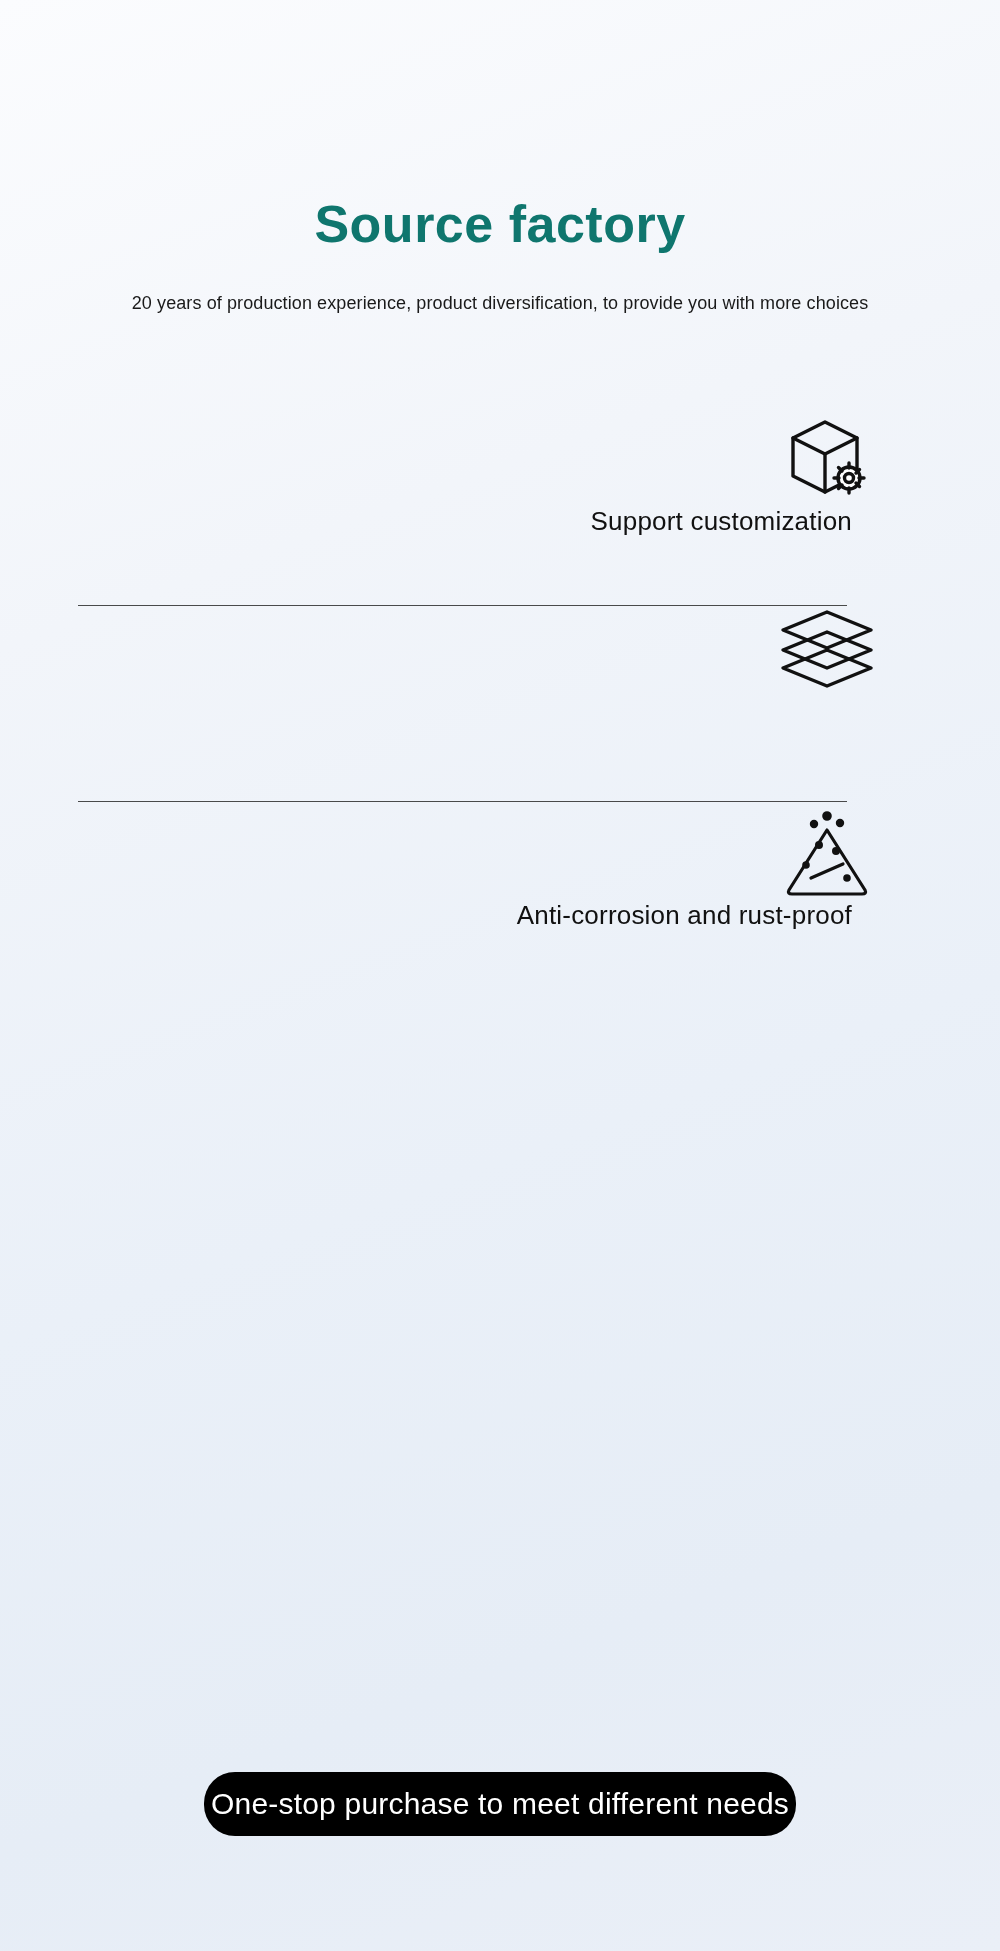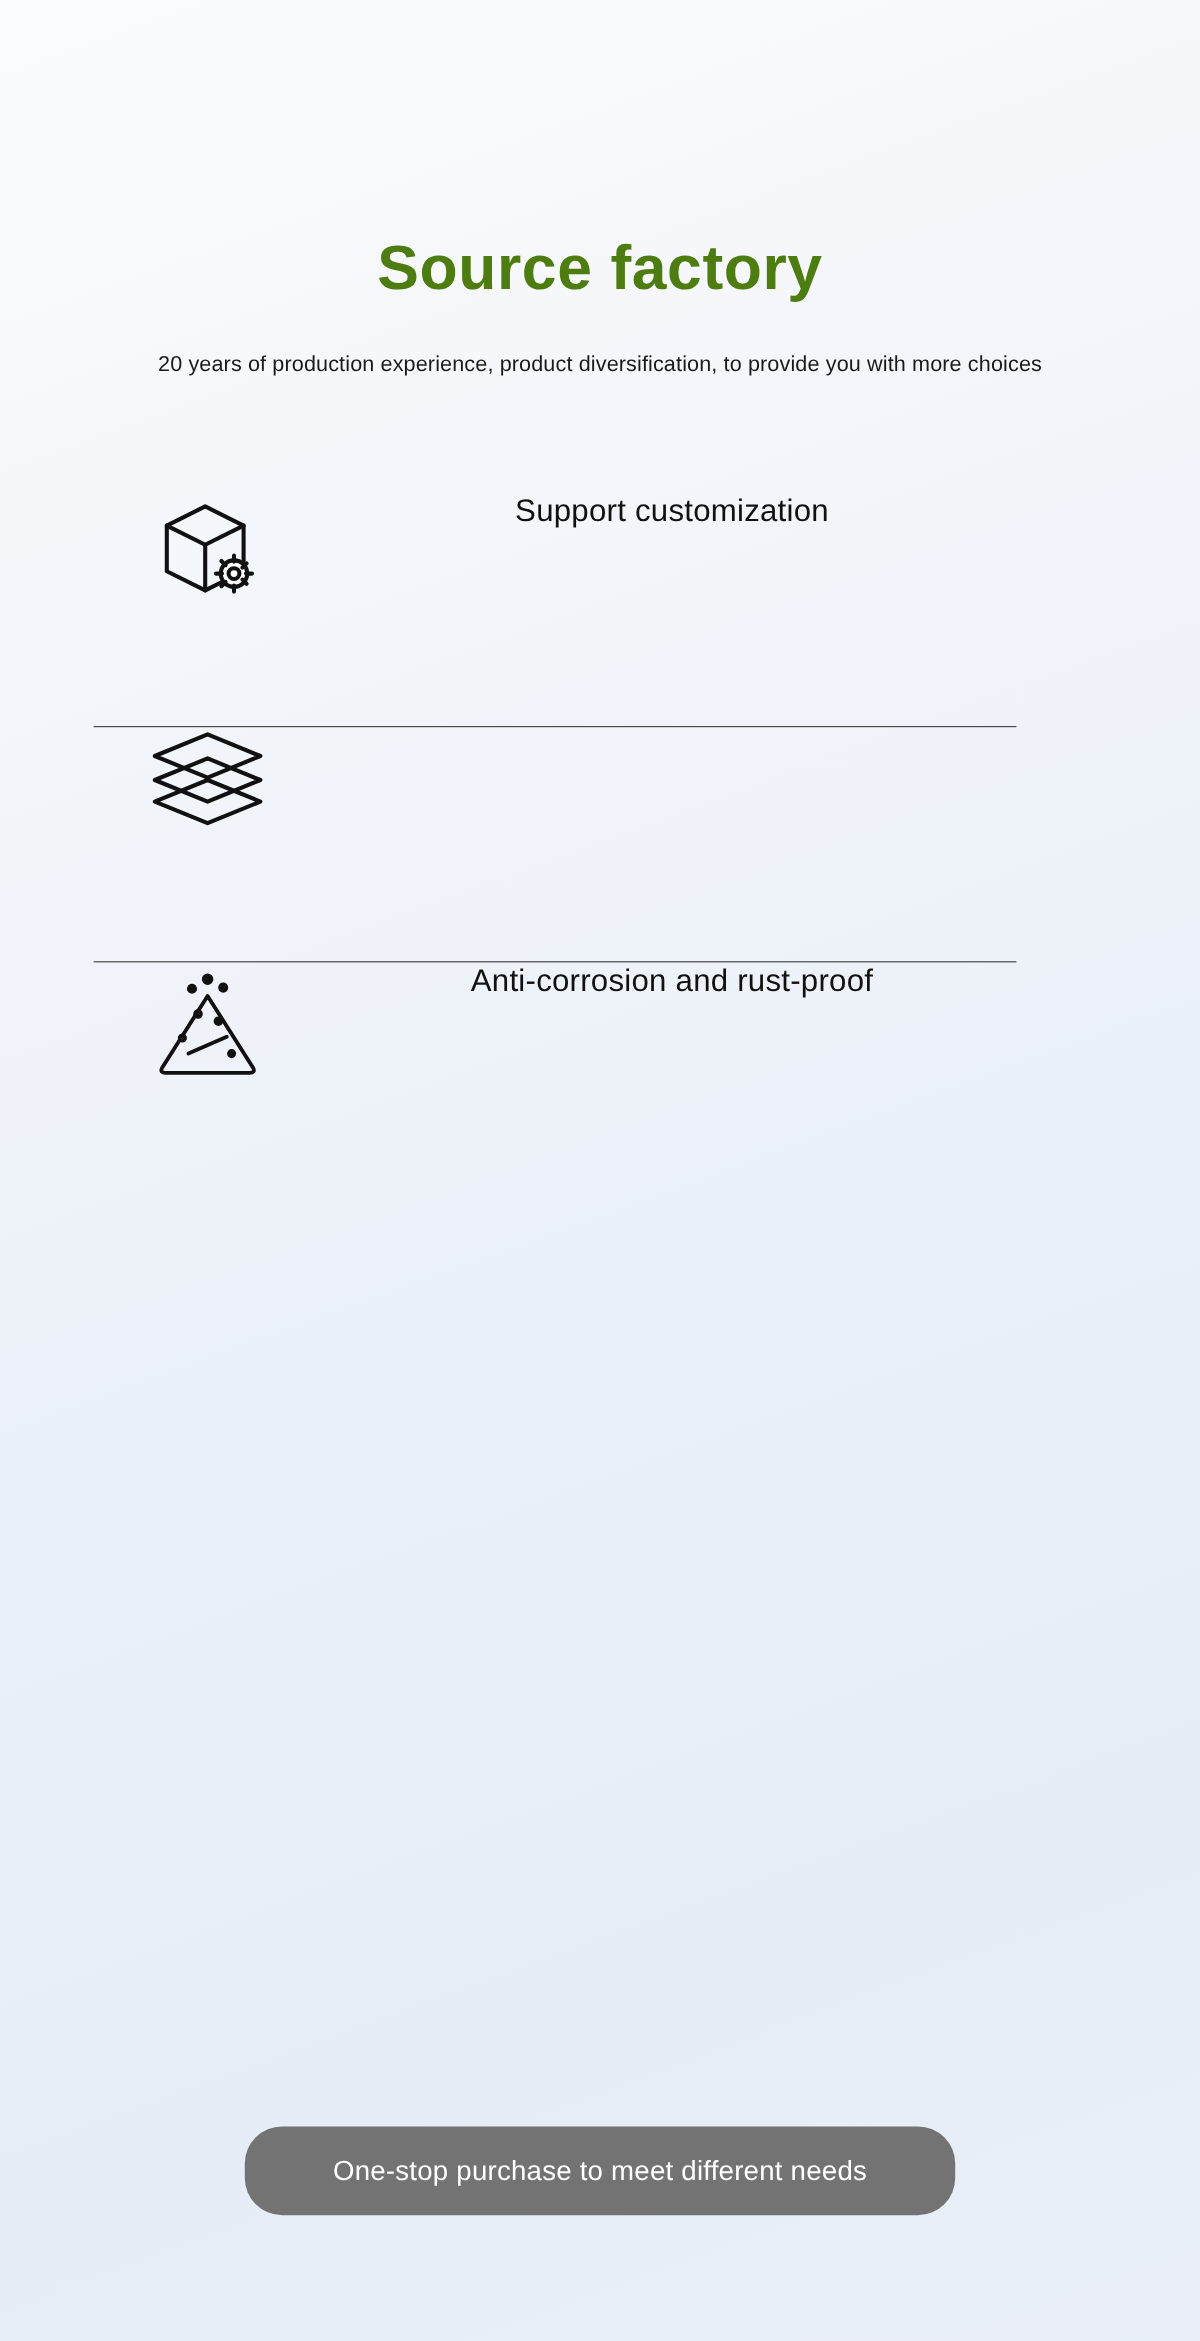--- a/index.html
+++ b/index.html
@@ -25,44 +25,45 @@
 
   .header {
     padding-top: 196px;
     text-align: center;
   }
 
   .title {
     font-size: 52px;
     font-weight: 700;
     letter-spacing: 0.5px;
-    color: #4d7c0f;
+    color: #0f766e;
     margin: 0;
     line-height: 1.1;
   }
 
   .subtitle {
     margin: 40px 0 0 0;
     font-size: 18px;
     color: #1a1a1a;
     font-weight: 400;
     letter-spacing: 0.1px;
   }
 
   .features {
     margin-top: 96px;
     padding: 0 78px 0 78px;
   }
 
   .feature-row {
     position: relative;
     display: flex;
-    align-items: flex-start;
+    align-items: flex-end;
     height: 196px;
     box-sizing: border-box;
+    flex-direction: column;
   }
 
   .feature-row .divider {
     position: absolute;
     left: 0;
     right: 75px;
     bottom: 0;
     height: 1px;
     background: #2b2b2b;
     opacity: 0.85;
@@ -93,25 +94,25 @@
     position: absolute;
     left: 0;
     right: 0;
     top: 1772px;
     display: flex;
     justify-content: center;
   }
 
   .cta-button {
     width: 592px;
-    height: 74px;
+    height: 64px;
     border-radius: 31px;
-    background: #737373;
+    background: #000000;
     color: #ffffff;
-    font-size: 23px;
+    font-size: 30px;
     letter-spacing: 0.2px;
     display: flex;
     align-items: center;
     justify-content: center;
     border: none;
     font-family: "Liberation Sans", sans-serif;
     cursor: pointer;
   }
 </style>
 </head>

